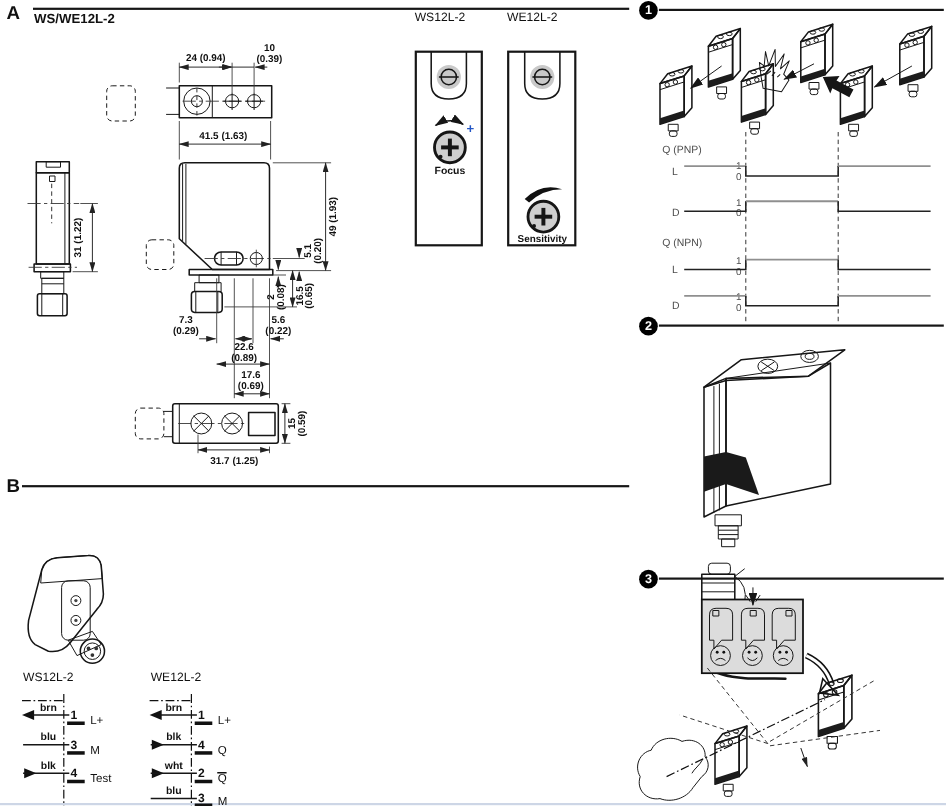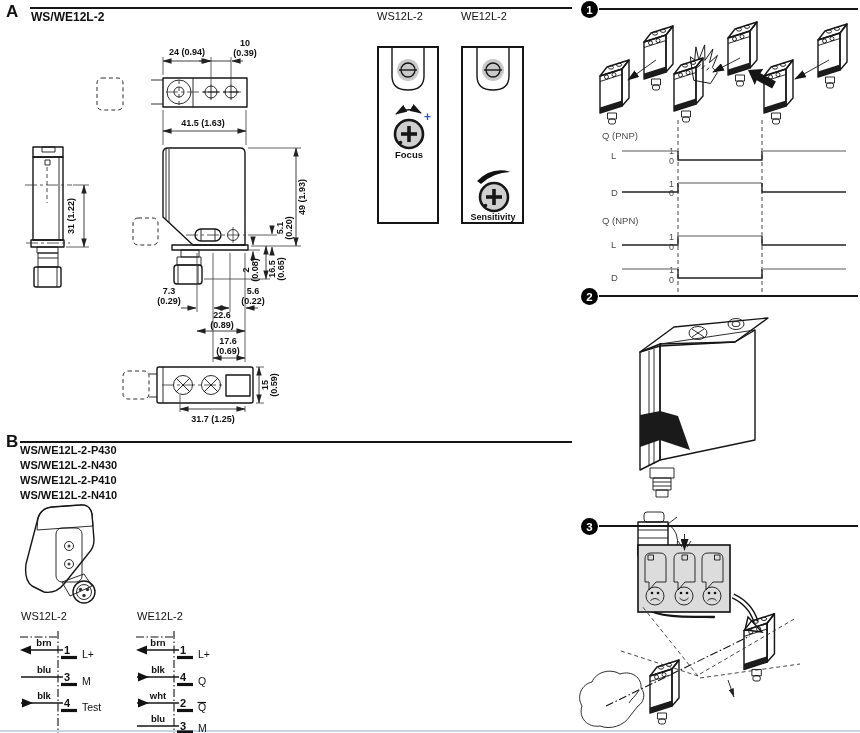--- a/index.html
+++ b/index.html
@@ -49,26 +49,20 @@
 
   <div class="badge" style="left:581px;top:1px">1</div>
   <div class="rule" style="left:599px;top:8px;width:259px"></div>
   <div class="badge" style="left:581px;top:288px">2</div>
   <div class="rule" style="left:599px;top:295px;width:259px"></div>
   <div class="badge" style="left:581px;top:518px">3</div>
   <div class="rule" style="left:599px;top:525px;width:259px"></div>
 
   <div class="sec-letter" style="left:6px;top:432px">B</div>
   <div class="rule" style="left:20px;top:441px;width:552px"></div>
-  <div class="models">
-    <div>WS/WE12L-2-P430</div>
-    <div>WS/WE12L-2-N430</div>
-    <div>WS/WE12L-2-P410</div>
-    <div>WS/WE12L-2-N410</div>
-  </div>
   <div class="sub-title" style="left:21px;top:610px">WS12L-2</div>
   <div class="sub-title" style="left:137px;top:610px">WE12L-2</div>
 
   <div class="bottom-line"></div>
 
   <svg width="860" height="733" viewBox="0 0 860 733">
     <defs>
       <marker id="ah" viewBox="0 0 10 6" refX="9.5" refY="3" markerWidth="9" markerHeight="5.4" orient="auto-start-reverse" markerUnits="userSpaceOnUse">
         <path d="M0,0 L10,3 L0,6 Z" fill="#222"></path>
       </marker>

